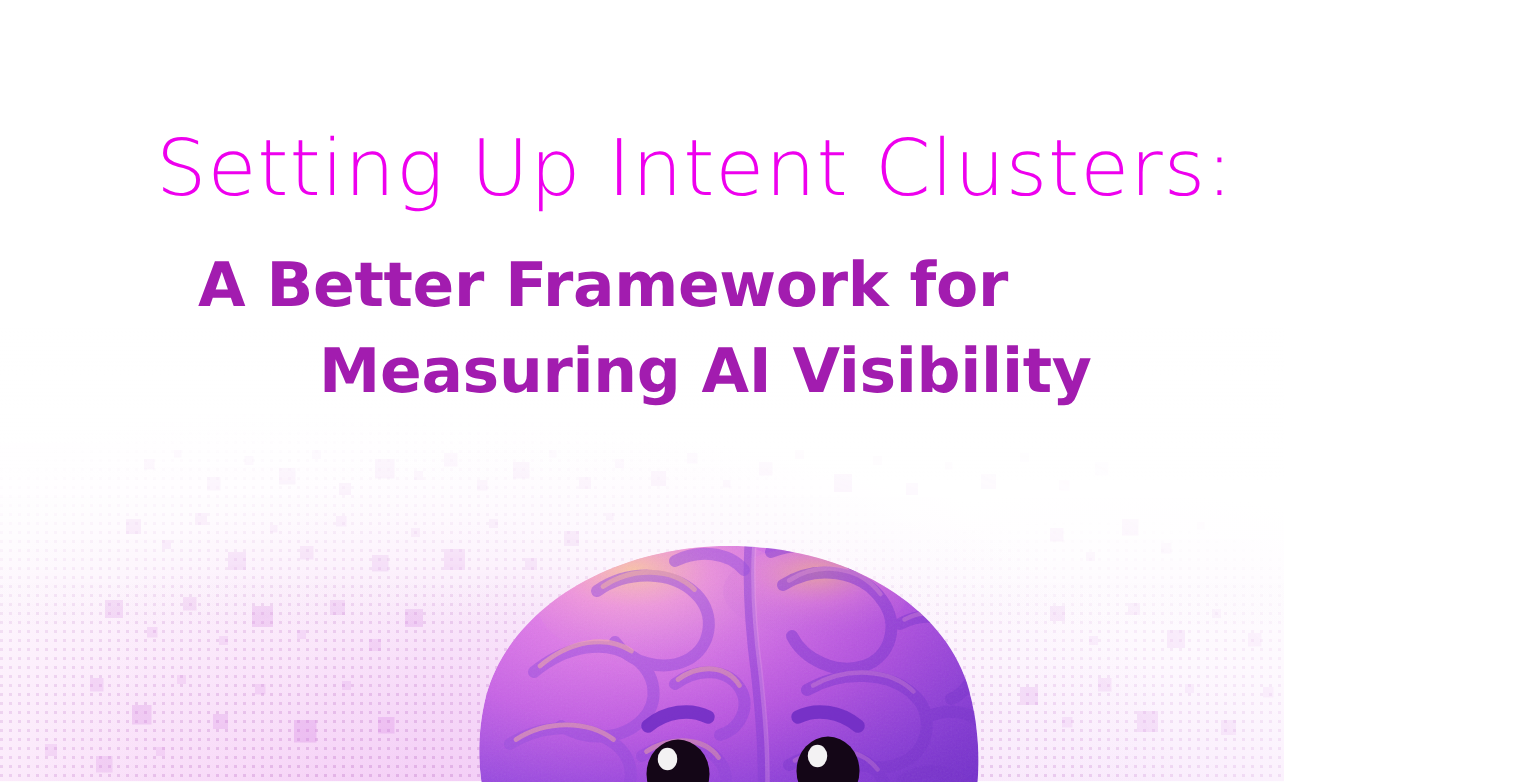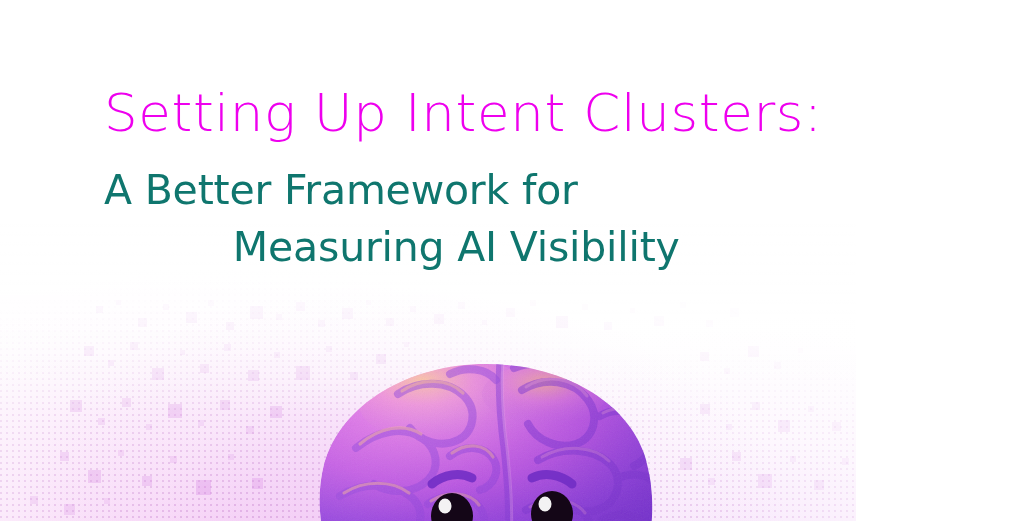--- a/index.html
+++ b/index.html
@@ -83,25 +83,26 @@
     color:#ee00ee;
     white-space:nowrap;
     transform:scaleX(1.02);
     transform-origin:left center;
   }
 
   .title-sub {
     margin-top:21px;
     font-family:"DejaVu Sans", sans-serif;
     font-size:41px;
-    font-weight:400;
+    font-weight:700;
     line-height:1.38;
-    color:#0f766e;
+    color:#a21caf;
     letter-spacing:-0.2px;
     white-space:nowrap;
+    margin-left:28px;
   }
   .title-sub .l2 { display:block;text-align:center; }
 
   
   .mascot {
     position:absolute;
     left:300px; top:356px;
     width:372px; height:190px;
     z-index:10;
   }

